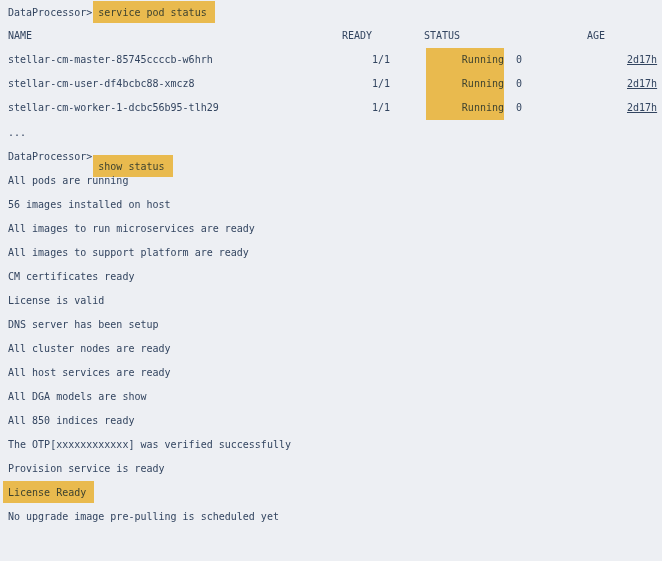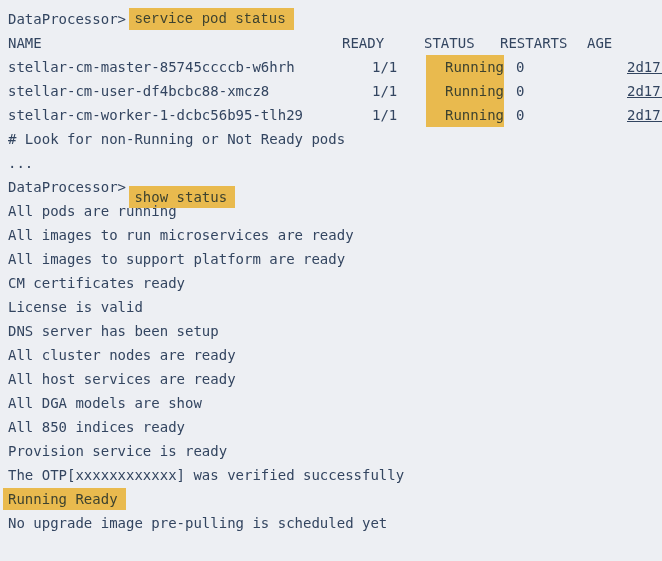--- a/index.html
+++ b/index.html
@@ -7,24 +7,24 @@
     padding: 0;
     width: 662px;
     height: 561px;
     overflow: hidden;
     background: #edeff3;
   }
   .terminal {
     position: relative;
     width: 607px;
     height: 561px;
-    padding-top: 7px;
+    padding-top: 0;
     box-sizing: border-box;
     font-family: "DejaVu Sans Mono", "Liberation Mono", monospace;
-    font-size: 14px;
+    font-size: 10px;
     color: #334560;
     background: #edeff3;
   }
   .line {
     position: relative;
     height: 24px;
     display: flex;
     align-items: center;
     white-space: pre;
     padding-left: 8px;
@@ -66,28 +66,27 @@
     box-sizing: border-box;
     text-align: right;
   }
 </style>
 </head>
 <body>
 
 <div class="terminal" style="background: rgb(237, 239, 243); color: rgb(51, 69, 96);">
 
   <div class="line">
-    <span>DataProcessor&gt; </span><span class="hl" style="color: rgb(61, 66, 47); font-family: Liberation Mono, monospace;">service pod status</span>
+    <span>DataProcessor&gt; </span><span class="hl" style="color: rgb(61, 66, 47);">service pod status</span>
   </div>
 
   <div class="line">
     <span class="c col-name">NAME</span>
     <span class="c col-ready">READY</span>
     <span class="c col-status">STATUS</span>
-    <span class="c col-restarts">RESTARTS</span>
     <span class="c col-age">AGE</span>
   </div>
 
   <div class="line">
     <span class="c col-name">stellar-cm-master-85745ccccb-w6hrh</span>
     <span class="c val-ready">1/1</span>
     <span class="status-badge" style="color: rgb(61, 66, 47);">Running</span>
     <span class="c val-restarts">0</span>
     <span class="c val-age">2d17h</span>
   </div>
@@ -99,49 +98,47 @@
     <span class="c val-age">2d17h</span>
   </div>
   <div class="line">
     <span class="c col-name">stellar-cm-worker-1-dcbc56b95-tlh29</span>
     <span class="c val-ready">1/1</span>
     <span class="status-badge" style="color: rgb(61, 66, 47);">Running</span>
     <span class="c val-restarts">0</span>
     <span class="c val-age">2d17h</span>
   </div>
 
-  <div class="line">
-    <span># Look for non-Running or Not Ready pods</span>
-  </div>
 
   <div class="line">
     <span>...</span>
   </div>
 
   <div class="line">
     <span>DataProcessor&gt; </span><span class="hl" style="color: rgb(61, 66, 47); margin-top: 20px;">show status</span>
   </div>
 
   <div class="line"><span>All pods are running</span></div>
+  <div class="line"><span>56 images installed on host</span></div>
   <div class="line"><span>All images to run microservices are ready</span></div>
   <div class="line"><span>All images to support platform are ready</span></div>
   <div class="line"><span>CM certificates ready</span></div>
   <div class="line"><span>License is valid</span></div>
   <div class="line"><span>DNS server has been setup</span></div>
   <div class="line"><span>All cluster nodes are ready</span></div>
   <div class="line"><span>All host services are ready</span></div>
   <div class="line"><span>All DGA models are show</span></div>
   <div class="line"><span>All 850 indices ready</span></div>
-  <div class="line"><span>Provision service is ready</span></div>
-
   <div class="line">
     <span>The OTP[xxxxxxxxxxxx] was verified successfully</span>
   </div>
 
+  <div class="line"><span>Provision service is ready</span></div>
+
   <div class="line">
-    <span class="hl" style="color: rgb(61, 66, 47);">Running Ready</span>
+    <span class="hl" style="color: rgb(61, 66, 47);">License Ready</span>
   </div>
 
   <div class="line">
     <span>No upgrade image pre-pulling is scheduled yet</span>
   </div>
 
 </div>
 
 </body></html>

